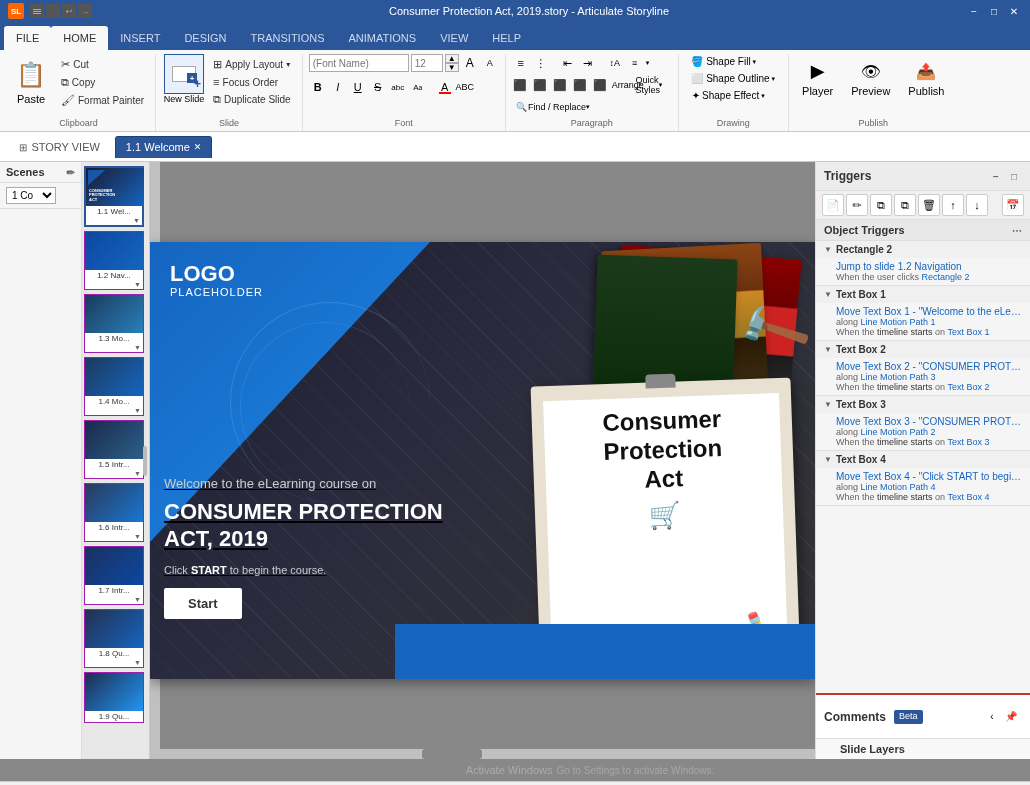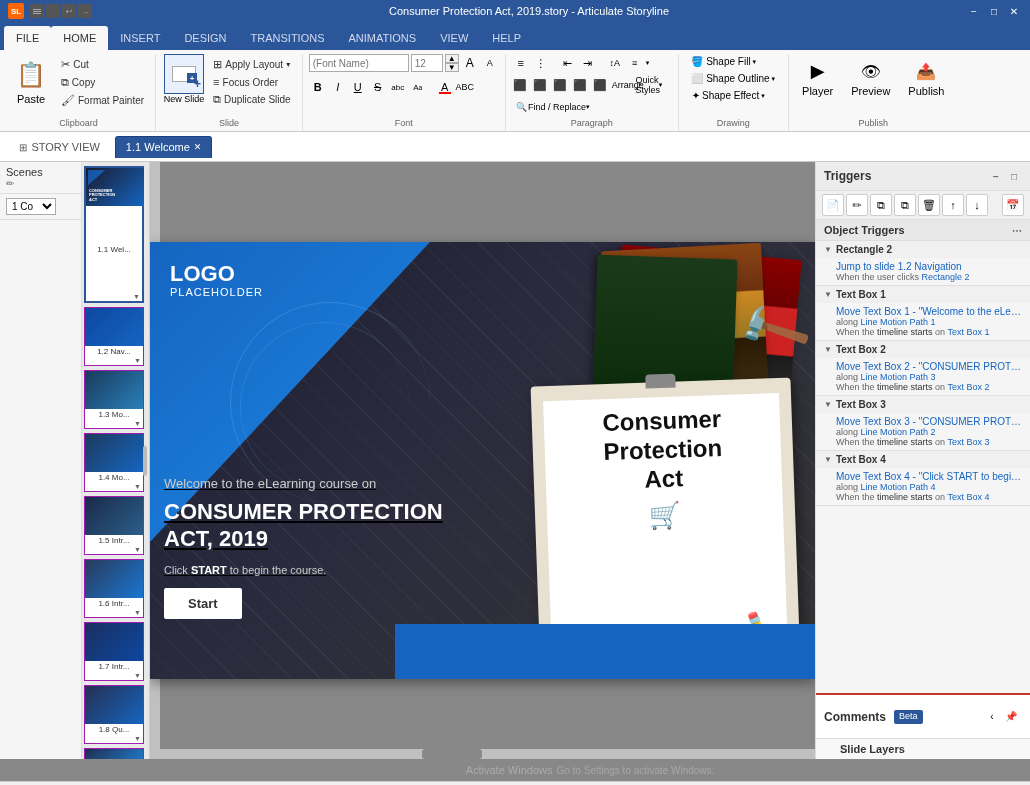--- a/index.html
+++ b/index.html
@@ -63,29 +63,29 @@
     .view-tab { padding: 4px 10px; font-size: 11px; cursor: pointer; border: 1px solid transparent; border-radius: 3px 3px 0 0; display: flex; align-items: center; gap: 4px; }
     .view-tab.story { color: #555; border-bottom: none; }
     .view-tab.slide-tab { background: #2b579a; color: white; border: 1px solid #1a4080; border-bottom: 1px solid #2b579a; position: relative; }
     .view-tab .close-x { font-size: 9px; cursor: pointer; }
 
     
     #main-area { display: flex; height: calc(785px - 22px - 108px - 30px - 28px); }
 
     
     #scenes-panel { width: 82px; background: #f5f5f5; border-right: 1px solid #ddd; display: flex; flex-direction: column; }
-    #scenes-header { padding: 4px 6px; font-size: 11px; color: #333; font-weight: 400; display: flex; align-items: flex-start; justify-content: space-between; border-bottom: 1px solid #ddd; flex-direction: column; }
+    #scenes-header { padding: 4px 6px; font-size: 11px; color: #333; font-weight: 700; display: flex; align-items: flex-end; justify-content: space-between; border-bottom: 1px solid #ddd; }
     .scene-edit-icon { font-size: 10px; cursor: pointer; color: #666; }
     #scenes-list { flex: 1; overflow-y: auto; padding: 4px 2px; }
     .scene-select { border: 1px solid #aaa; background: white; font-size: 10px; width: 50px; padding: 1px; }
 
     
     #slide-thumbnails { width: 68px; background: #e8e8e8; border-right: 1px solid #ccc; overflow-y: auto; padding: 4px 2px; display: flex; flex-direction: column; gap: 4px; position: relative; }
     .slide-thumb { width: 60px; cursor: pointer; border: 1px solid #a21caf; background: white; display: flex; flex-direction: column; }
-    .slide-thumb.active { border: 2px solid #2b579a; gap: 38px; }
+    .slide-thumb.active { border: 2px solid #2b579a; }
     .slide-thumb-img { width: 58px; height: 38px; overflow: hidden; position: relative; }
     .slide-thumb-label { font-size: 8px; color: #333; padding: 1px 2px; text-align: center; white-space: nowrap; overflow: hidden; text-overflow: ellipsis; }
     .slide-thumb-nav { display: flex; justify-content: flex-end; padding: 0 2px 1px; }
     .nav-arrow { font-size: 7px; color: #666; cursor: pointer; }
     .scroll-indicator { position: absolute; right: 2px; top: 50%; width: 4px; height: 30px; background: #bbb; border-radius: 2px; transform: translateY(-50%); }
 
     
     #canvas-area { flex: 1; background: #888; display: flex; align-items: center; justify-content: center; overflow: hidden; position: relative; }
     #slide-canvas { width: 700px; height: 437px; background: #1a1a2e; position: relative; overflow: hidden; box-shadow: 0 4px 12px rgba(0,0,0,0.4); }
 

